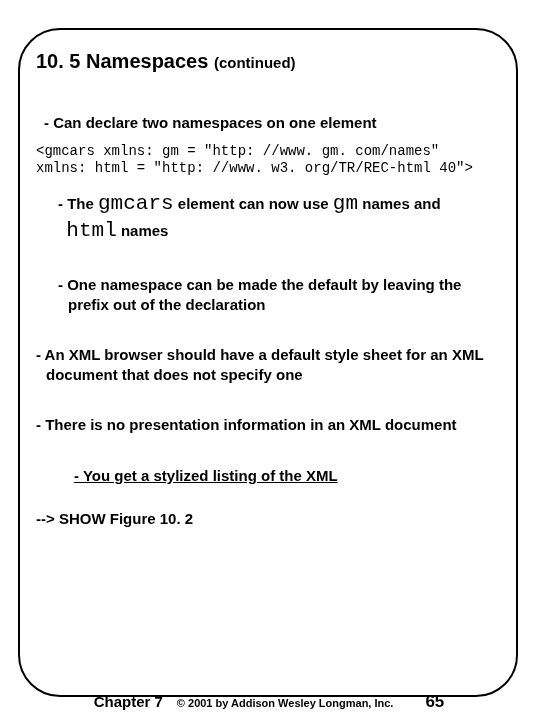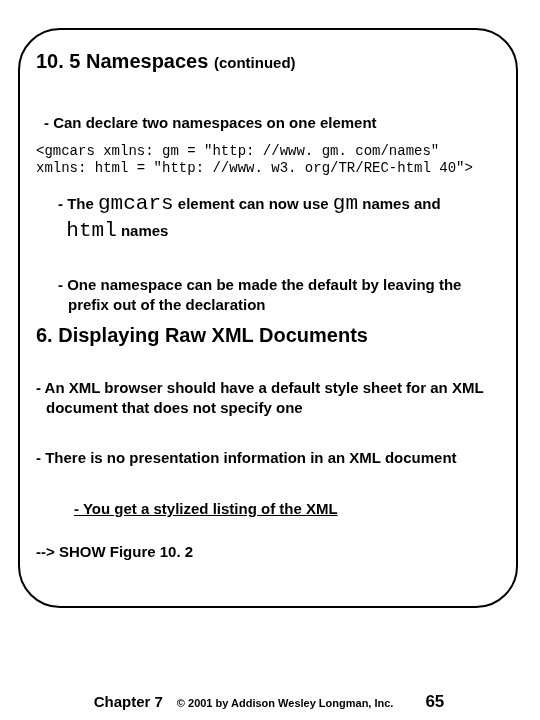--- a/index.html
+++ b/index.html
@@ -10,21 +10,21 @@
     height: 720px;
     font-family: Arial, Helvetica, sans-serif;
     color: #000;
     position: relative;
   }
   .frame {
     position: absolute;
     left: 18px;
     top: 28px;
     width: 500px;
-    height: 580px;
+    height: 669px;
     border: 2px solid #000;
     border-radius: 42px;
     box-sizing: border-box;
     padding: 20px 16px 12px 16px;
   }
   .title {
     font-size: 20px;
     font-weight: bold;
     margin-bottom: 12px;
   }
@@ -104,21 +104,20 @@
   <div class="code-block">&lt;gmcars xmlns: gm = "http: //www. gm. com/names"
 xmlns: html = "http: //www. w3. org/TR/REC-html 40"&gt;</div>
 
   <div class="point indent2 mixed">
     <span>- The </span><span class="mono">gmcars</span><span> element can now use </span><span class="mono">gm</span><span> names and</span><br>
     &nbsp;&nbsp;<span class="mono">html</span><span> names</span>
   </div>
 
   <div class="point indent2 hang">- One namespace can be made the default by leaving the prefix out of the declaration</div>
 
-  <div class="section-heading">6. Displaying Raw XML Documents</div>
 
   <div class="point hang">- An XML browser should have a default style sheet for an XML document that does not specify one</div>
 
   <div class="point hang">- There is no presentation information in an XML document</div>
 
   <div class="point indent3 hang">- You get a stylized listing of the XML</div>
 
   <div style="height:14px"></div>
 
   <div class="point">--&gt; SHOW Figure 10. 2</div>

